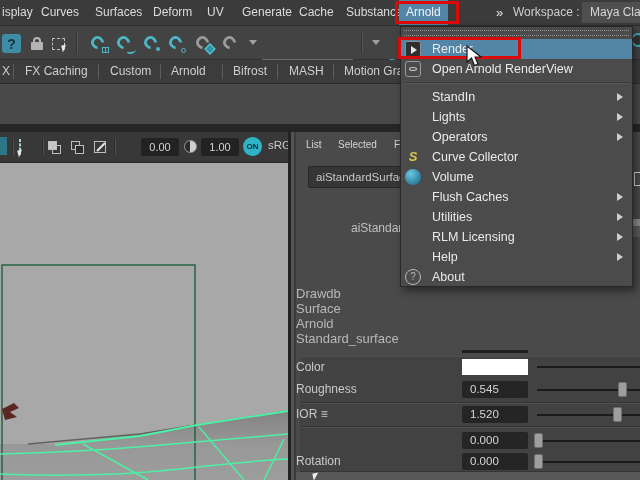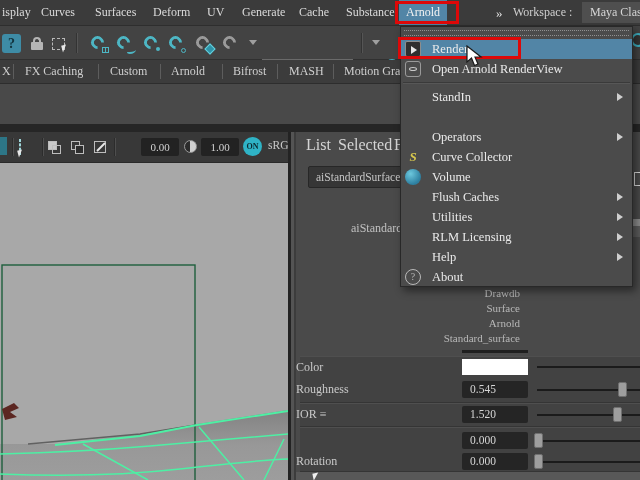--- a/index.html
+++ b/index.html
@@ -1,19 +1,19 @@
 <!DOCTYPE html>
 <html><head>
 <meta charset="utf-8">
 <style>
   * { margin:0; padding:0; box-sizing:border-box; }
   html,body { background:#222; }
   #root {
     position:relative; width:640px; height:480px; overflow:hidden;
-    font-family:Liberation Serif, serif;
+    font-family:Liberation Sans, sans-serif;
     background:#4a4a4a; color:#d8d8d8; font-size:12px;
     -webkit-font-smoothing:antialiased;
   }
   .abs { position:absolute; }
 
   
   #menubar { position:absolute; left:0; top:0; width:640px; height:26px; background:#3b3b3b; border-bottom:1px solid #2e2e2e; }
   .mb-item { position:absolute; top:0; height:25px; line-height:25px; color:#dcdcdc; font-size:12px; white-space:nowrap; }
   .mb-item.active { background:#5285a6; color:#f2f2f2; padding:0 7px; }
   #ws-chevron { position:absolute; top:0; height:25px; line-height:25px; color:#e6e6e6; font-size:13px; }
@@ -73,24 +73,24 @@
   .halfcircle { position:absolute; top:140px; width:13px; height:13px; border-radius:50%; border:1px solid #999; background:linear-gradient(90deg,#2b2b2b 50%,#d0d0d0 50%); }
   #on-btn { position:absolute; left:243px; top:137px; width:19px; height:19px; border-radius:50%; background:#2fb3c6; color:#0c2a30; font-size:8px; font-weight:bold; text-align:center; line-height:19px; }
   #srgb { position:absolute; left:268px; top:139px; color:#c9c9c9; font-size:11.5px; }
 
   
   #viewport { position:absolute; left:0; top:163px; width:288px; height:317px; background:#a8a8a8; overflow:hidden; }
   #vp-border { position:absolute; left:288px; top:132px; width:8px; height:348px; background:linear-gradient(90deg,#232323 0 3px,#545454 3px 6px,#3c3c3c 6px 8px); }
 
   
   #ae { position:absolute; left:296px; top:132px; width:344px; height:348px; background:#4a4a4a; }
-  .ae-menu-item { position:absolute; top:136px; height:18px; line-height:18px; color:#d4d4d4; font-size:16px; }
+  .ae-menu-item { position:absolute; top:136px; height:18px; line-height:18px; color:#d4d4d4; font-size:10px; }
   #ae-tab { position:absolute; left:308px; top:166px; width:140px; height:22px; background:#363636; border:1px solid #272727; border-radius:2px; color:#c6c6c6; font-size:11.5px; line-height:20px; padding-left:7px; white-space:nowrap; overflow:hidden; }
   #ae-nodelabel { position:absolute; left:351px; top:221px; color:#c0c0c0; font-size:12px; white-space:nowrap; }
-  #ae-class { position:absolute; left:296px; top:286px; width:224px; text-align:right; color:#b8b8b8; font-size:11px; line-height:15px; }
+  #ae-class { position:absolute; left:296px; top:286px; width:224px; text-align:left; color:#b8b8b8; font-size:13px; line-height:15px; }
   .band { position:absolute; left:300px; width:340px; background:#424242; border-bottom:1px solid #353535; border-top:1px solid #4f4f4f; }
   .sl-label { position:absolute; left:296px; width:157px; text-align:left; color:#c9c9c9; font-size:12px; }
   .sl-field { position:absolute; left:462px; width:66px; height:17px; background:#252525; border-radius:2px; color:#d6d6d6; font-size:11.5px; line-height:17px; padding-left:8px; }
   .sl-track { position:absolute; left:537px; width:111px; height:2px; background:#1b1b1b; }
   .sl-handle { position:absolute; width:9px; height:15px; background:#9e9e9e; border-radius:2px; border:1px solid #6f6f6f; }
   #color-swatch { position:absolute; left:462px; top:359px; width:66px; height:16px; background:#ffffff; }
   #field-stub { position:absolute; left:462px; top:350px; width:66px; height:3px; background:#1f1f1f; }
   #ae-bottom { position:absolute; left:296px; top:472px; width:344px; height:8px; background:#585858; }
   #ae-bottom i { position:absolute; left:17px; top:1px; width:0; height:0; border-top:7px solid #f0f0f0; border-right:6px solid transparent; transform:rotate(-12deg); }
 
@@ -368,20 +368,24 @@
       <span class="ic ic-eye">
           <i></i>
         </span>
       <span class="lbl">Open Arnold RenderView</span>
     </div>
     <div class="menu-sep" style="top:55px"></div>
     <div class="mi" style="top:60px">
       <span class="lbl">StandIn</span>
         <span class="sub"></span>
     </div>
+    <div class="mi" style="top:80px">
+      <span class="lbl">Lights</span>
+        <span class="sub"></span>
+    </div>
     <div class="mi" style="top:100px">
       <span class="lbl">Operators</span>
         <span class="sub"></span>
     </div>
     <div class="mi" style="top:120px">
       <span class="ic ic-s">S</span>
       <span class="lbl">Curve Collector</span>
     </div>
     <div class="mi" style="top:140px">
       <span class="ic ic-vol"></span>

